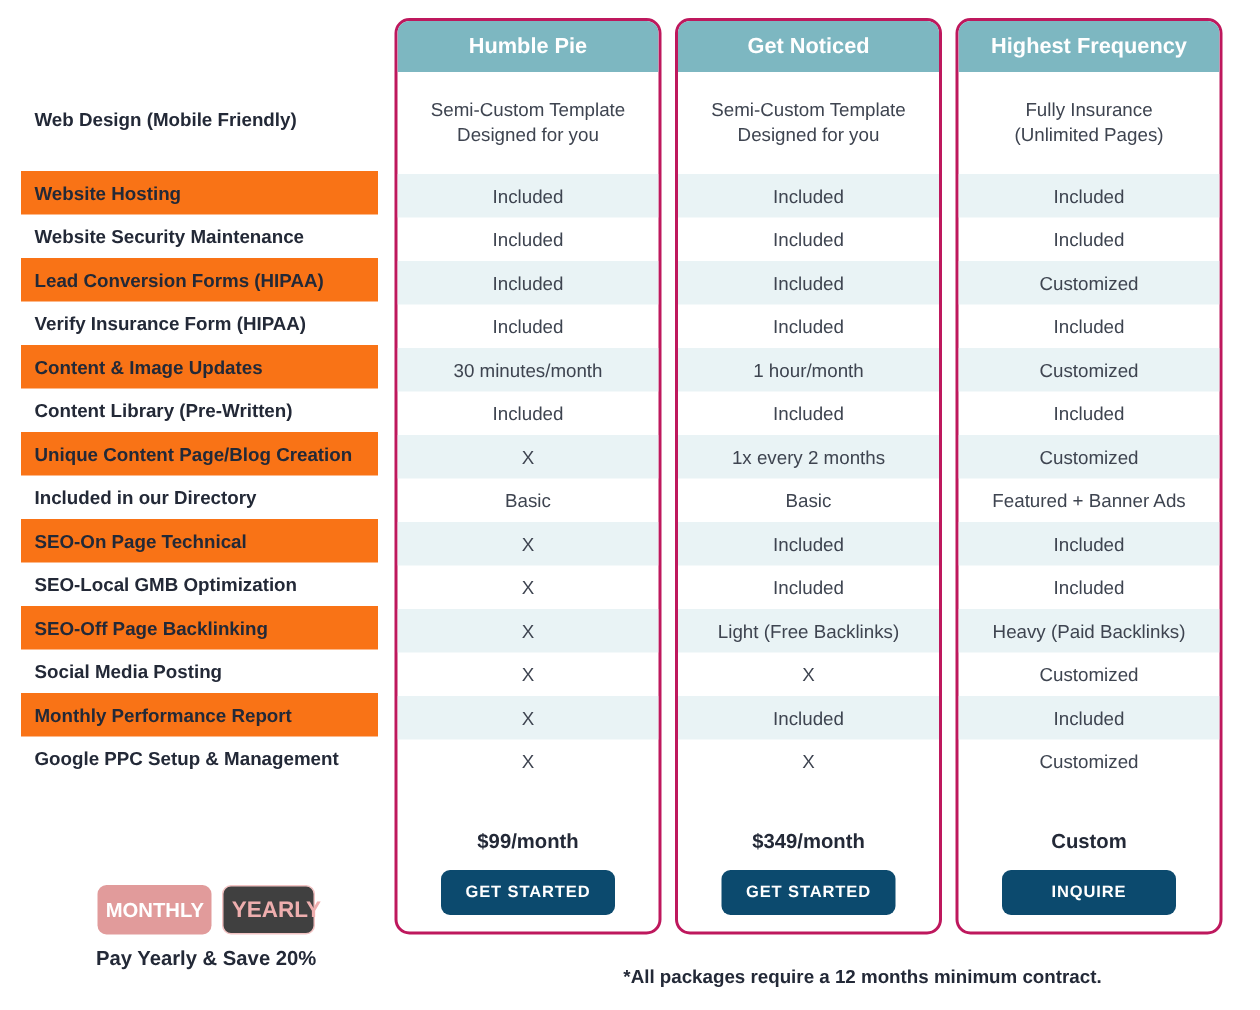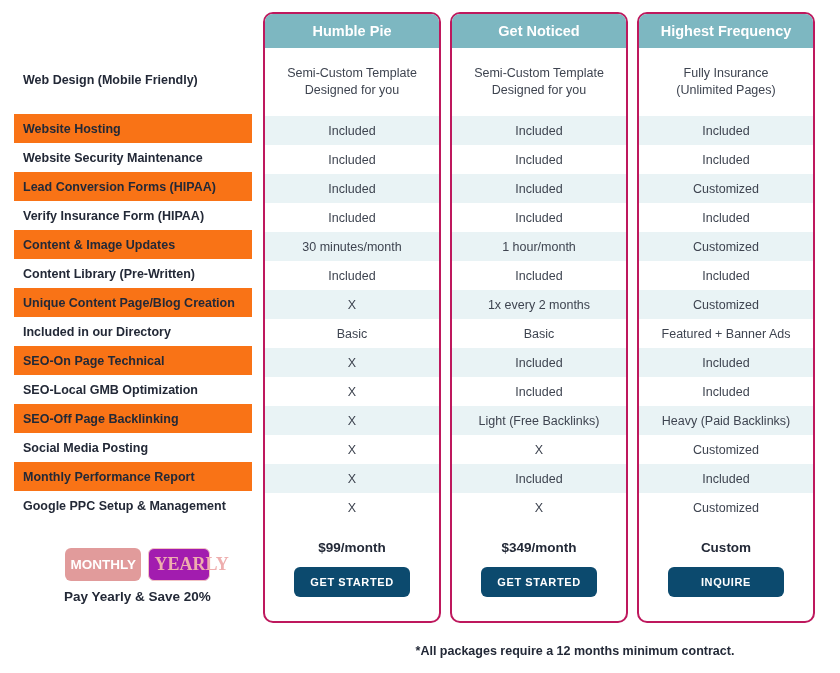--- a/index.html
+++ b/index.html
@@ -15,34 +15,34 @@
 
   
   .card { position:absolute; top:12px; width:178px; height:611px; box-sizing:border-box;
           background:#ffffff; border:2px solid #be185d; border-radius:10px; overflow:hidden; }
   .card-header { height:34px; display:flex; align-items:center; justify-content:center;
                  background:#7db7c1; color:#ffffff; font-weight:bold; font-size:14.5px; }
   .cell { height:29px; display:flex; align-items:center; justify-content:center;
           font-size:12.5px; color:#3e4450; text-align:center; }
   .cell.first { height:68px; white-space:pre-line; line-height:17px; }
   .cell.striped { background:#e9f3f5; }
-  .price { margin-top:18px; height:18px; text-align:center; font-weight:bold;
+  .price { margin-top:31px; height:18px; text-align:center; font-weight:bold;
            font-size:13.5px; color:#232937; }
   .cta { display:block; margin:9px auto 0; width:116px; height:30px; border:none;
          background:#0c4a6e; color:#ffffff; border-radius:6px; font-weight:bold;
          font-size:11px; letter-spacing:0.6px; font-family:inherit; cursor:pointer; }
 
   
-  .billing { position:absolute; left:64px; top:548px; width:146px; text-align:center; }
+  .billing { position:absolute; left:64px; top:590px; width:146px; text-align:center; }
   .billing-buttons { display:flex; gap:7px; justify-content:center; }
   .btn-monthly { width:76px; height:33px; background:#e19b9b; color:#ffffff; border:none;
                  border-radius:6px; font-weight:bold; font-size:13.5px; font-family:inherit; cursor:pointer; }
-  .btn-yearly { width:62px; height:33px; background:#a21caf; color:#eeaeae;
+  .btn-yearly { width:62px; height:33px; background:#404040; color:#eeaeae;
                 border:1px solid #f2c3c3; border-radius:6px; font-weight:bold;
-                font-size:18px; font-family:Liberation Serif, serif; cursor:pointer; }
+                font-size:15px; font-family:Liberation Sans, sans-serif; cursor:pointer; }
   .billing-note { margin-top:8px; font-size:13.5px; font-weight:600; color:#232937; white-space:nowrap; }
 
   
   .footnote { position:absolute; left:310px; top:644px; width:530px; text-align:center;
               font-weight:bold; font-size:12.5px; color:#232937; }
 </style>
 </head>
 <body>
 
 <div class="stage">

